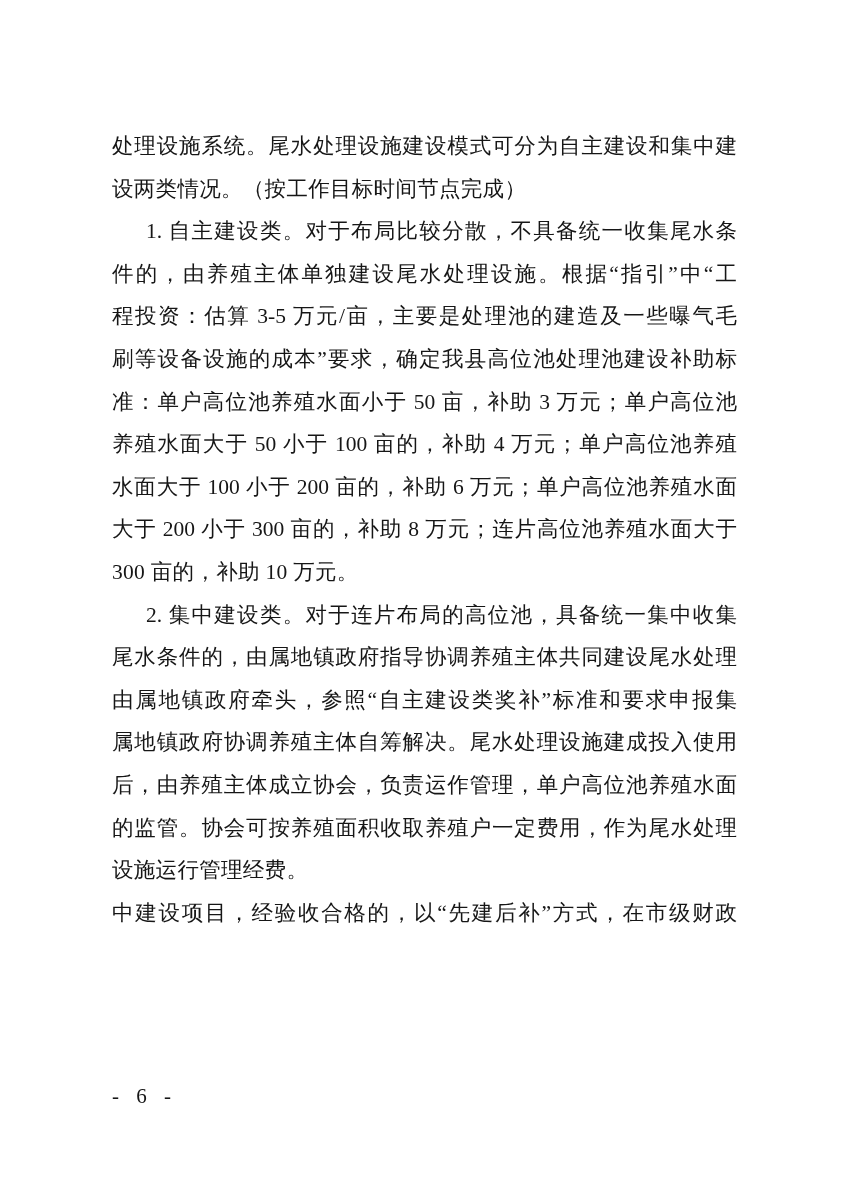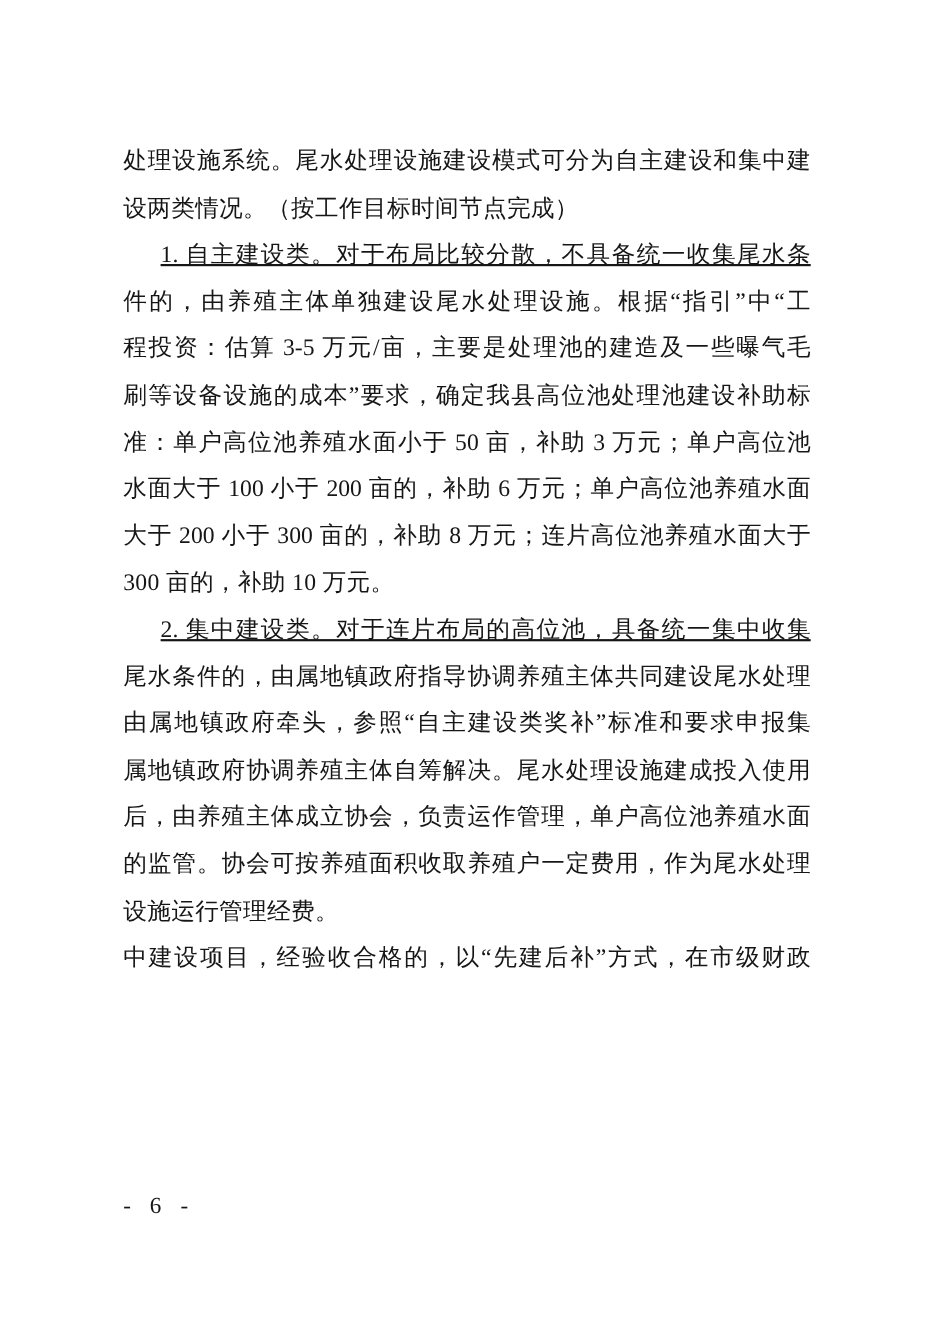--- a/index.html
+++ b/index.html
@@ -30,21 +30,20 @@
     letter-spacing: 0.3px;
   }
   .line.justify {
     white-space: normal;
     text-align: justify;
     text-align-last: justify;
     letter-spacing: 0;
   }
   .line.indent {
     text-indent: 34px;
-    text-decoration: underline;
   }
   .page-number {
     position: absolute;
     left: 112px;
     top: 1082px;
     font-size: 21px;
     line-height: 28px;
     letter-spacing: 6px;
     color: #161616;
   }
@@ -54,20 +53,21 @@
 
 <div class="page">
   <div class="text-block">
     <div class="line justify">处理设施系统。尾水处理设施建设模式可分为自主建设和集中建</div>
     <div class="line">设两类情况。（按工作目标时间节点完成）</div>
     <div class="line justify indent">1. 自主建设类。对于布局比较分散，不具备统一收集尾水条</div>
     <div class="line justify">件的，由养殖主体单独建设尾水处理设施。根据“指引”中“工</div>
     <div class="line justify">程投资：估算 3-5 万元/亩，主要是处理池的建造及一些曝气毛</div>
     <div class="line justify">刷等设备设施的成本”要求，确定我县高位池处理池建设补助标</div>
     <div class="line justify">准：单户高位池养殖水面小于 50 亩，补助 3 万元；单户高位池</div>
+    <div class="line justify">养殖水面大于 50 小于 100 亩的，补助 4 万元；单户高位池养殖</div>
     <div class="line justify">水面大于 100 小于 200 亩的，补助 6 万元；单户高位池养殖水面</div>
     <div class="line justify">大于 200 小于 300 亩的，补助 8 万元；连片高位池养殖水面大于</div>
     <div class="line">300 亩的，补助 10 万元。</div>
     <div class="line justify indent">2. 集中建设类。对于连片布局的高位池，具备统一集中收集</div>
     <div class="line justify">尾水条件的，由属地镇政府指导协调养殖主体共同建设尾水处理</div>
     <div class="line justify">由属地镇政府牵头，参照“自主建设类奖补”标准和要求申报集</div>
     <div class="line justify">属地镇政府协调养殖主体自筹解决。尾水处理设施建成投入使用</div>
     <div class="line justify">后，由养殖主体成立协会，负责运作管理，单户高位池养殖水面</div>
     <div class="line justify">的监管。协会可按养殖面积收取养殖户一定费用，作为尾水处理</div>
     <div class="line">设施运行管理经费。</div>

